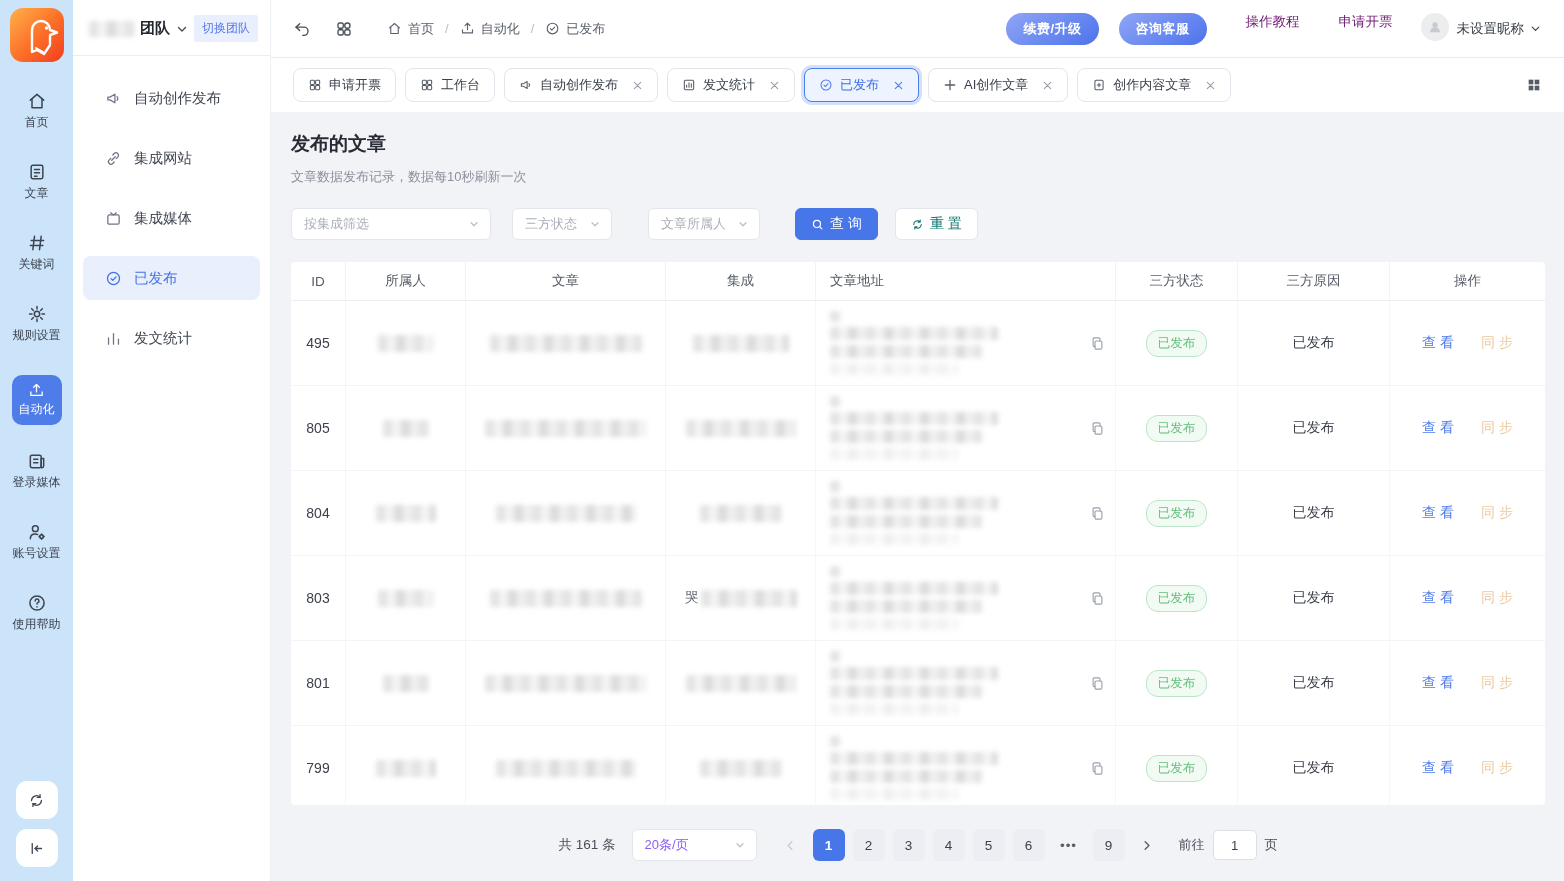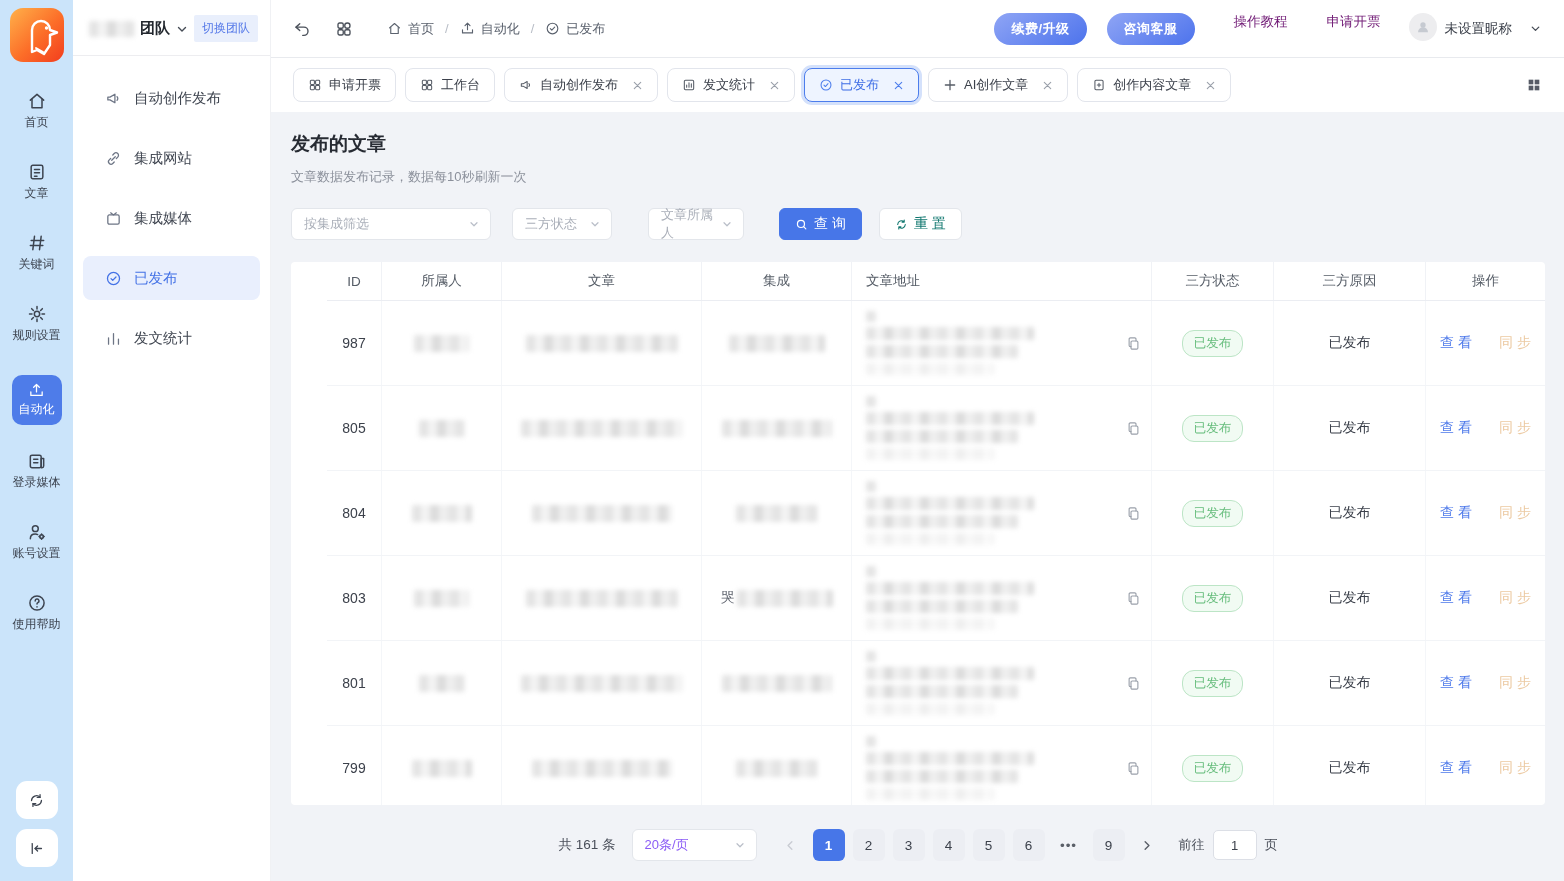--- a/index.html
+++ b/index.html
@@ -43,21 +43,21 @@
   .tb-apps { margin-right:34px; }
   .crumbs { display:flex; align-items:center; font-size:13px; color:#5b626e; }
   .crumb { display:flex; align-items:center; gap:6px; cursor:pointer; }
   .crumb svg { width:15px; height:15px; }
   .crumb-sep { margin:0 11px; color:#b8bdc6; }
   .tb-right { margin-left:auto; display:flex; }
   .pill { height:32px; border:none; border-radius:16px; padding:0 17px; font-size:13px; font-weight:700; color:#fff; background:linear-gradient(145deg,#8fa5f5,#4d73ec); cursor:pointer; margin-left:20px; letter-spacing:.5px; }
   .tb-link { font-size:13.5px; color:#701a75; margin-left:39px; cursor:pointer; }
   .avatar { width:28px; height:28px; border-radius:50%; background:#ededef; margin-left:28px; display:flex; align-items:center; justify-content:center; color:#c6cad1; }
   .avatar svg { width:16px; height:16px; }
-  .nickname { font-size:13.5px; margin-left:8px; cursor:pointer; display:flex; align-items:center; gap:17px; }
+  .nickname { font-size:13.5px; margin-left:8px; cursor:pointer; display:flex; align-items:center; gap:5px; }
   .nickname svg { width:13px; height:13px; color:#454b55; }
 
   
   .tabsbar { height:54px; background:#fff; display:flex; align-items:center; gap:9px; padding:0 22px; flex-shrink:0; }
   .tab { height:34px; border:1px solid #e2e5ec; border-radius:8px; background:#fff; display:flex; align-items:center; padding:0 14px; font-size:13px; color:#3c414b; cursor:pointer; gap:7px; white-space:nowrap; }
   .tab svg.tic { width:14px; height:14px; color:#565c66; }
   .tab .x { width:11px; height:11px; color:#9aa0aa; margin-left:7px; }
   .tab.active { border:1px solid #4c7dec; background:#eef4ff; color:#3f6ee6; box-shadow:0 0 0 3px #d4e1fb; }
   .tab.active svg.tic, .tab.active .x { color:#4c7dec; }
   .tabs-grid { margin-left:auto; color:#565b66; cursor:pointer; display:flex; }
@@ -67,29 +67,29 @@
   .content { flex:1; padding:19px 19px 0 20px; overflow:hidden; }
   .page-title { font-size:19px; font-weight:700; color:#272b33; }
   .page-sub { font-size:13px; color:#8b909b; margin-top:11px; }
   .filters { display:flex; align-items:center; margin-top:22px; }
   .select { height:32px; background:#fff; border:1px solid #e3e6eb; border-radius:6px; display:flex; align-items:center; padding:0 10px 0 12px; color:#a9aeb8; font-size:13px; cursor:pointer; }
   .select .ph { flex:1; }
   .select svg { width:12px; height:12px; color:#b9bec8; }
   .sel-article { width:219px; margin-right:21px; }
   .sel-integration { width:200px; margin-right:21px; }
   .sel-status { width:100px; margin-right:36px; }
-  .sel-owner { width:96px; margin-right:35px; }
+  .sel-owner { width:112px; margin-right:35px; }
   .btn { height:32px; border-radius:6px; font-size:14px; display:flex; align-items:center; gap:6px; padding:0 15px; cursor:pointer; }
   .btn svg { width:13px; height:13px; }
   .btn-search { background:#4776e8; border:1px solid #4776e8; color:#fff; margin-right:17px; }
   .btn-reset { background:#fff; border:1px solid #e3e6eb; color:#0f766e; }
 
   
   .tablewrap { margin-top:22px; background:#fff; border-radius:4px; height:543px; overflow:hidden; }
-  .thead, .trow { display:grid; grid-template-columns:55px 120px 200px 150px 300px 122px 152px 1fr;margin-left:36px; }
+  .thead, .trow { display:grid; grid-template-columns:55px 120px 200px 150px 300px 122px 152px 1fr; }
   .thead { border-bottom:1px solid #ebedf2; }
   .th { height:38px; display:flex; align-items:center; justify-content:center; font-size:13.5px; color:#555c66; border-right:1px solid #f0f2f6; }
   .th:last-child { border-right:none; }
   .th.left { justify-content:flex-start; padding-left:14px; }
   .trow { border-bottom:1px solid #f2f4f7; }
   .td { min-height:74px; display:flex; align-items:center; justify-content:center; border-right:1px solid #f4f6f9; font-size:14px; color:#3c414b; }
   .td:last-child { border-right:none; }
   .blur { background-image:repeating-linear-gradient(90deg,#e4e4e4 0 9px,#f3f3f3 9px 18px,#dcdcdc 18px 27px,#efefef 27px 36px); filter:blur(2.5px); border-radius:2px; height:17px; }
   .b-owner { width:55px; }
   .b-article { width:152px; }
@@ -458,21 +458,21 @@
           <div class="th">所属人</div>
           <div class="th">文章</div>
           <div class="th">集成</div>
           <div class="th left">文章地址</div>
           <div class="th">三方状态</div>
           <div class="th">三方原因</div>
           <div class="th">操作</div>
         </div>
 
           <div class="trow v0">
-            <div class="td">987</div>
+            <div class="td">495</div>
             <div class="td">
               <span class="blur b-owner"></span>
             </div>
             <div class="td">
               <span class="blur b-article"></span>
             </div>
             <div class="td td-integration">
 
               <span class="blur b-integration"></span>
             </div>

